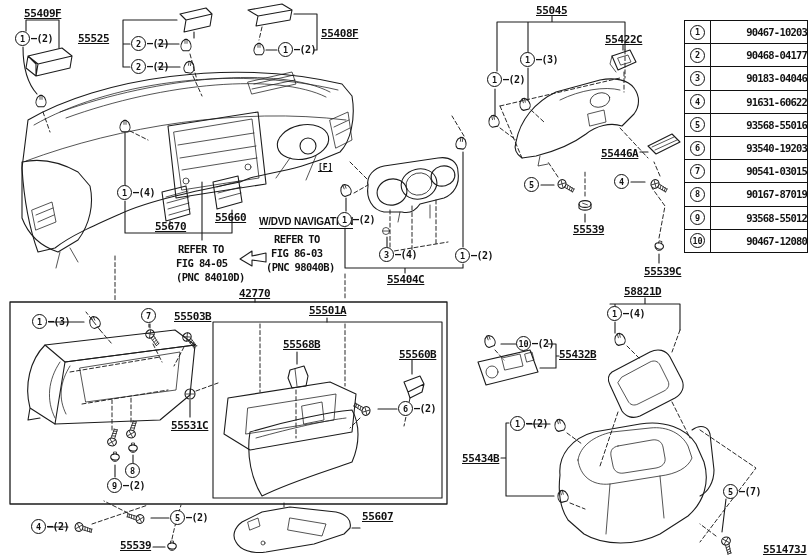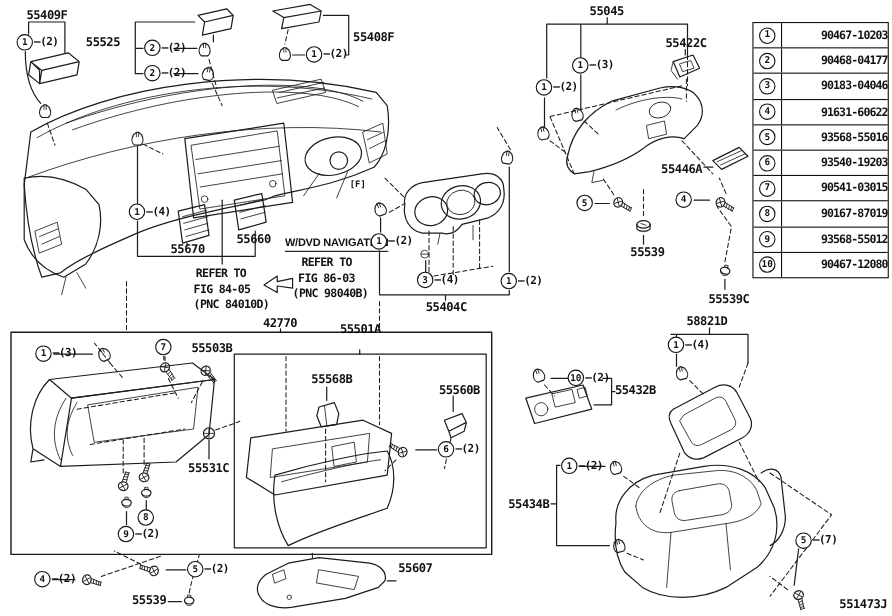--- a/index.html
+++ b/index.html
@@ -4,21 +4,21 @@
 <style>
   html,body{margin:0;padding:0;background:#fff;}
   #stage{position:relative;width:811px;height:560px;background:#ffffff;overflow:hidden;
          font-family:"DejaVu Sans Mono",monospace;color:#111;}
   svg{position:absolute;left:0;top:0;}
   svg *{stroke:#1c1c1c;fill:none;stroke-width:1.1;stroke-linecap:round;stroke-linejoin:round;}
   .thin{stroke-width:.75;}
   .thick{stroke-width:1.5;}
   .dashed{stroke-dasharray:4 2.6;stroke-width:.95;}
   .plabel{position:absolute;font:bold 11px "DejaVu Sans Mono",monospace;letter-spacing:-.4px;
-          white-space:nowrap;color:#111;}
+          white-space:nowrap;color:#111;text-decoration:underline;}
   .small{font-size:8px;letter-spacing:0;}
   .note{position:absolute;font:bold 10.5px "DejaVu Sans Mono",monospace;letter-spacing:-.6px;
         white-space:nowrap;color:#111;}
   .nav-note{position:absolute;font:bold 10px "Liberation Sans",sans-serif;letter-spacing:-.2px;
         white-space:nowrap;color:#111;border-bottom:1.2px solid #111;padding-bottom:1px;}
   .callout{position:absolute;display:flex;align-items:center;}
   .co-circle{width:13px;height:13px;border:1.4px solid #111;border-radius:50%;background:#fff;
              display:flex;align-items:center;justify-content:center;
              font:bold 8.5px "DejaVu Sans Mono",monospace;flex:0 0 auto;color:#111;}
   .co-qty{font:bold 10px "DejaVu Sans Mono",monospace;letter-spacing:-.5px;margin-left:1px;color:#111;}
@@ -287,21 +287,21 @@
 <div class="plabel" style="left:536px;top:4px">55045</div>
 <div class="plabel" style="left:605px;top:33px">55422C</div>
 <div class="plabel" style="left:601px;top:147px">55446A</div>
 <div class="plabel" style="left:155px;top:220px">55670</div>
 <div class="plabel" style="left:215px;top:211px">55660</div>
 <div class="plabel" style="left:387px;top:273px">55404C</div>
 <div class="plabel" style="left:573px;top:223px">55539</div>
 <div class="plabel" style="left:644px;top:265px">55539C</div>
 <div class="plabel" style="left:624px;top:285px">58821D</div>
 <div class="plabel" style="left:239px;top:287px">42770</div>
-<div class="plabel" style="left:309px;top:293px">55501A</div>
+<div class="plabel" style="left:309px;top:304px">55501A</div>
 <div class="plabel" style="left:174px;top:310px">55503B</div>
 <div class="plabel" style="left:283px;top:338px">55568B</div>
 <div class="plabel" style="left:399px;top:348px">55560B</div>
 <div class="plabel" style="left:171px;top:419px">55531C</div>
 <div class="plabel" style="left:362px;top:510px">55607</div>
 <div class="plabel" style="left:120px;top:539px">55539</div>
 <div class="plabel" style="left:559px;top:348px">55432B</div>
 <div class="plabel" style="left:462px;top:452px">55434B</div>
 <div class="plabel" style="left:763px;top:543px">551473J</div>
 <div class="plabel small" style="left:318px;top:163px">[F]</div>

